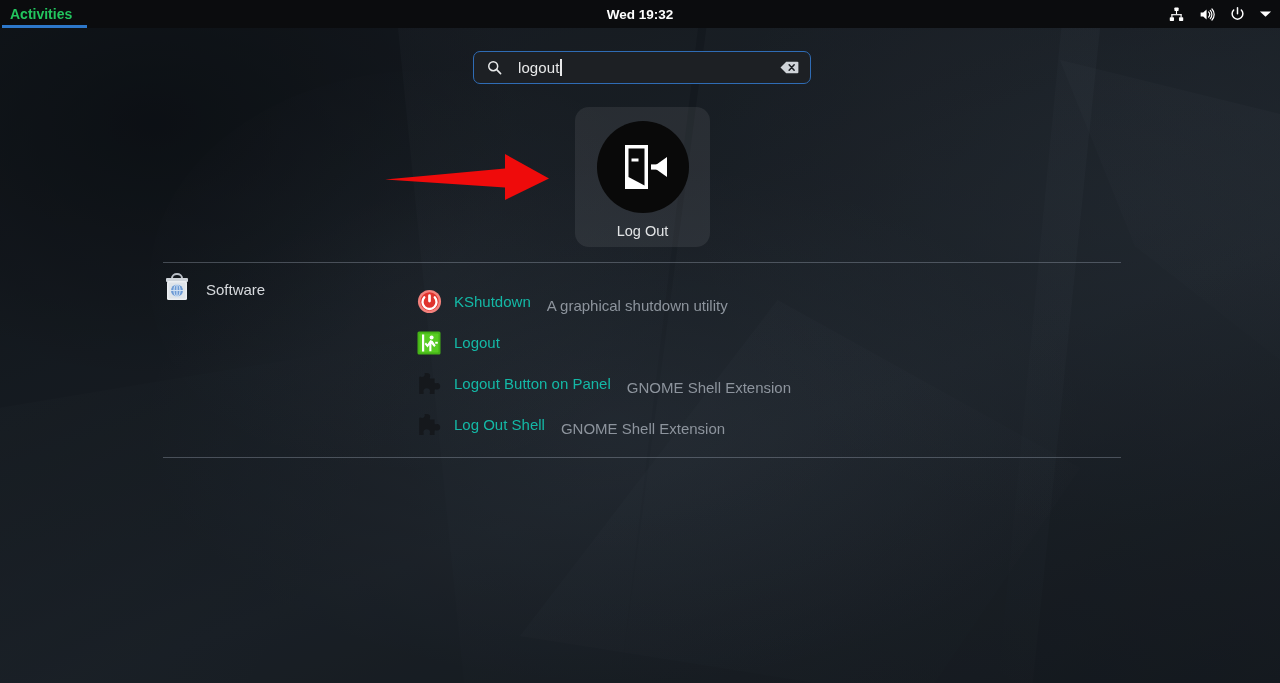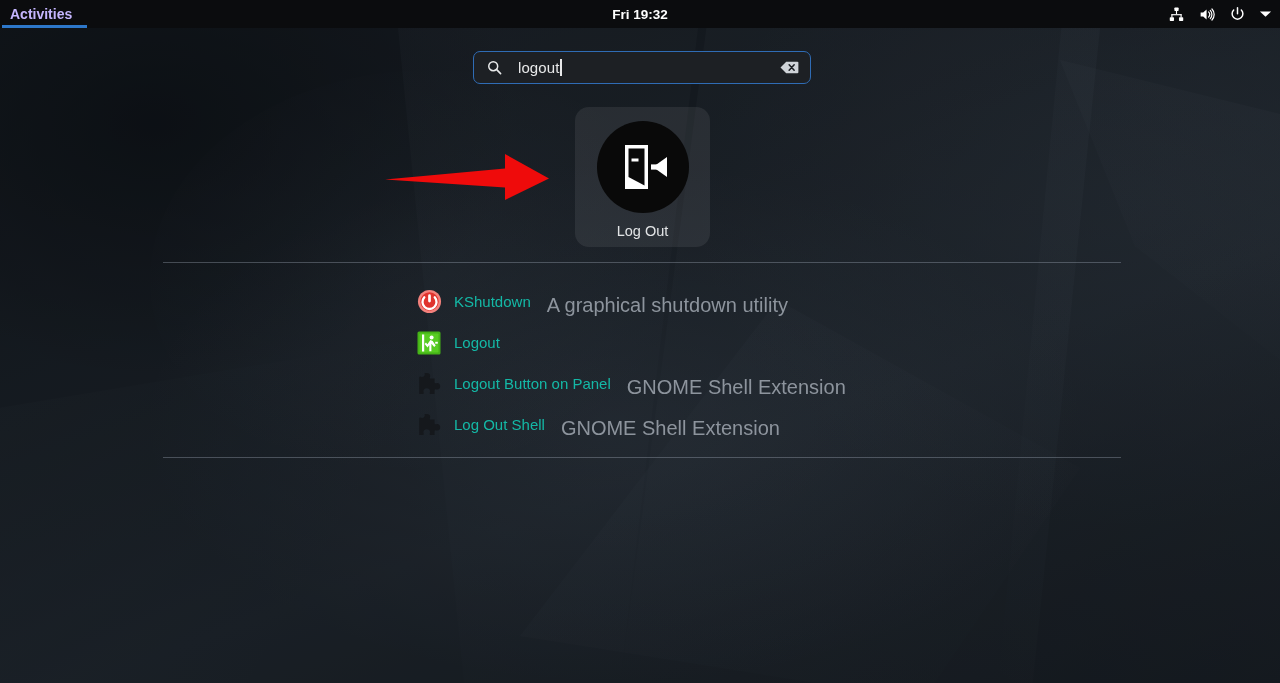--- a/index.html
+++ b/index.html
@@ -82,21 +82,21 @@
     background: #0b0c0e;
     display: flex; align-items: center;
     z-index: 40;
     font-size: 13.5px;
   }
   #activities-button {
     position: relative;
     height: 28px;
     padding: 0 14px 0 10px;
     display: flex; align-items: center;
-    color: #c4b5fd;
+    color: #22c55e;
     font-weight: bold;
     font-size: 14px;
     cursor: pointer;
   }
   #activities-button .underline {
     position: absolute;
     left: 2px; bottom: 0;
     width: 85px; height: 3px;
     background: #2d77c9;
   }
@@ -235,21 +235,21 @@
   }
   .result-row .r-name {
     flex: 0 0 auto;
     color: #14b8a6;
     font-size: 15px;
     white-space: nowrap;
   }
   .result-row .r-desc {
     flex: 0 0 auto;
     color: #8d949d;
-    font-size: 20px;
+    font-size: 15px;
     white-space: nowrap;
     margin-left: 16px;
     margin-top: 7px;
   }
   .result-row .r-desc .hl { color: #b9bec5; }
 </style>
 </head>
 <body>
 
 <div id="desktop">
@@ -266,21 +266,21 @@
   <div class="overview-dim"></div>
 
   <div id="topbar">
 
     <div id="activities-button">
       <span>Activities</span>
       <span class="underline"></span>
     </div>
 
     <div id="clock">
-      <span>Fri 19:32</span>
+      <span>Wed 19:32</span>
     </div>
 
     <div id="status-area">
       <span class="sicon">
         <svg width="17" height="17" viewBox="0 0 24 24" aria-hidden="true">
           <g fill="#ffffff">
             <rect x="9" y="2" width="6" height="5" rx="1"></rect>
             <rect x="2.5" y="16" width="6" height="5" rx="1"></rect>
             <rect x="15.5" y="16" width="6" height="5" rx="1"></rect>
             <rect x="11.2" y="7" width="1.6" height="4.5"></rect>
@@ -348,20 +348,34 @@
 
   <svg id="red-arrow" viewBox="0 0 170 52">
     <path d="M2 27.5 L122 16.5 L122 2 L166 26.5 L122 48 L122 35.5 Z" fill="#ef0b0b"></path>
   </svg>
 
   <div class="separator" id="sep-top"></div>
   <div class="separator" id="sep-bottom"></div>
 
   <div id="results">
 
+    <div id="provider-label">
+      <span>
+        <svg width="28" height="30" viewBox="0 0 28 30" aria-hidden="true">
+          <path d="M9 6 a5 4 0 0 1 10 0" stroke="#b9bec6" stroke-width="2" fill="none"></path>
+          <rect x="3" y="6" width="22" height="4" rx="1" fill="#cfd4da"></rect>
+          <rect x="4" y="9" width="20" height="19" rx="1.5" fill="#eceff2"></rect>
+          <rect x="5.5" y="10.5" width="17" height="16" rx="1" fill="#dfe4e9"></rect>
+          <circle cx="14" cy="18.5" r="6" fill="#6d9ad4"></circle>
+          <path d="M8 18.5 h12 M14 12.6 v11.8" stroke="#cfe0f3" stroke-width="1.2"></path>
+          <ellipse cx="14" cy="18.5" rx="3" ry="6" stroke="#cfe0f3" stroke-width="1.2" fill="none"></ellipse>
+        </svg>
+      </span>
+      <span class="prov-text">Software</span>
+    </div>
 
     <div id="result-list">
 
       <div class="result-row">
         <span class="r-icon">
           <svg width="25" height="25" viewBox="0 0 26 26" aria-hidden="true">
             <circle cx="13" cy="13" r="12" fill="#f3817c"></circle>
             <circle cx="13" cy="13" r="9.5" fill="#e0342e"></circle>
             <rect x="11.6" y="5.5" width="2.8" height="8.5" rx="1.4" fill="#ffffff"></rect>
             <path d="M7.6 8.6 a7.3 7.3 0 1 0 10.8 0" stroke="#ffffff" stroke-width="2.4" fill="none" stroke-linecap="round"></path>

